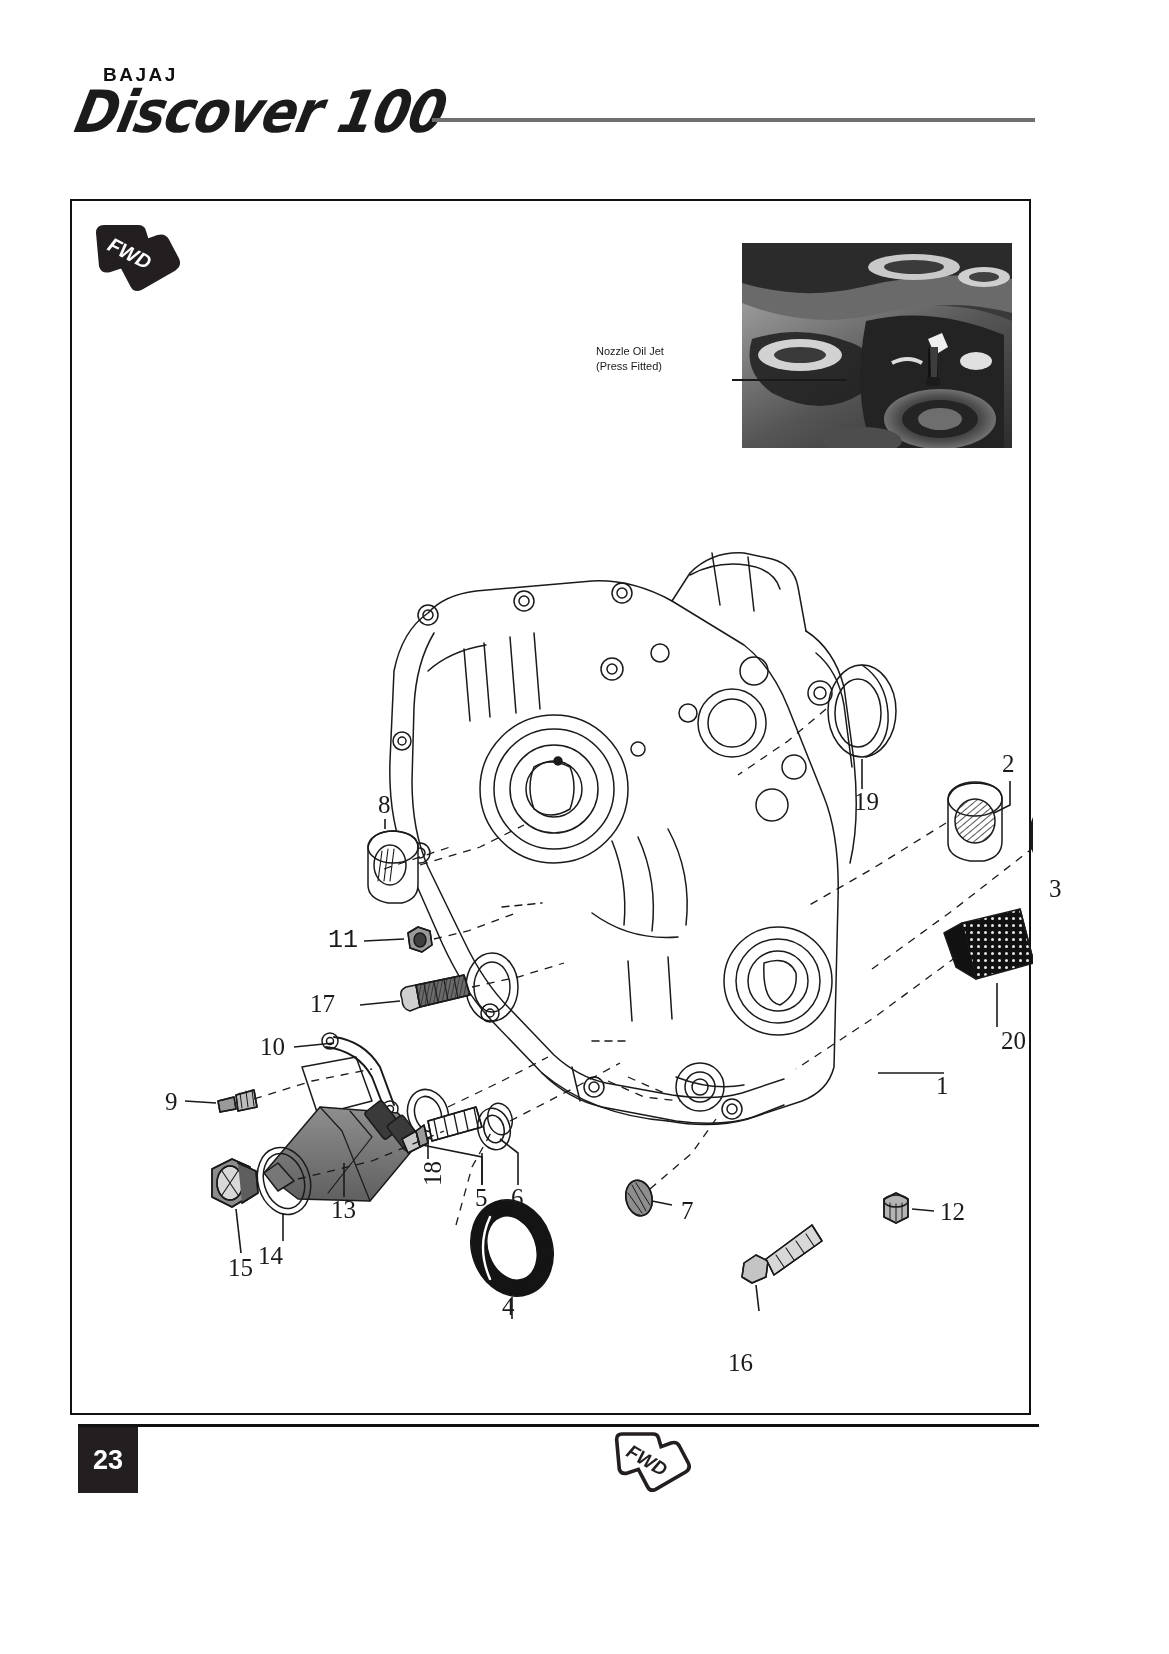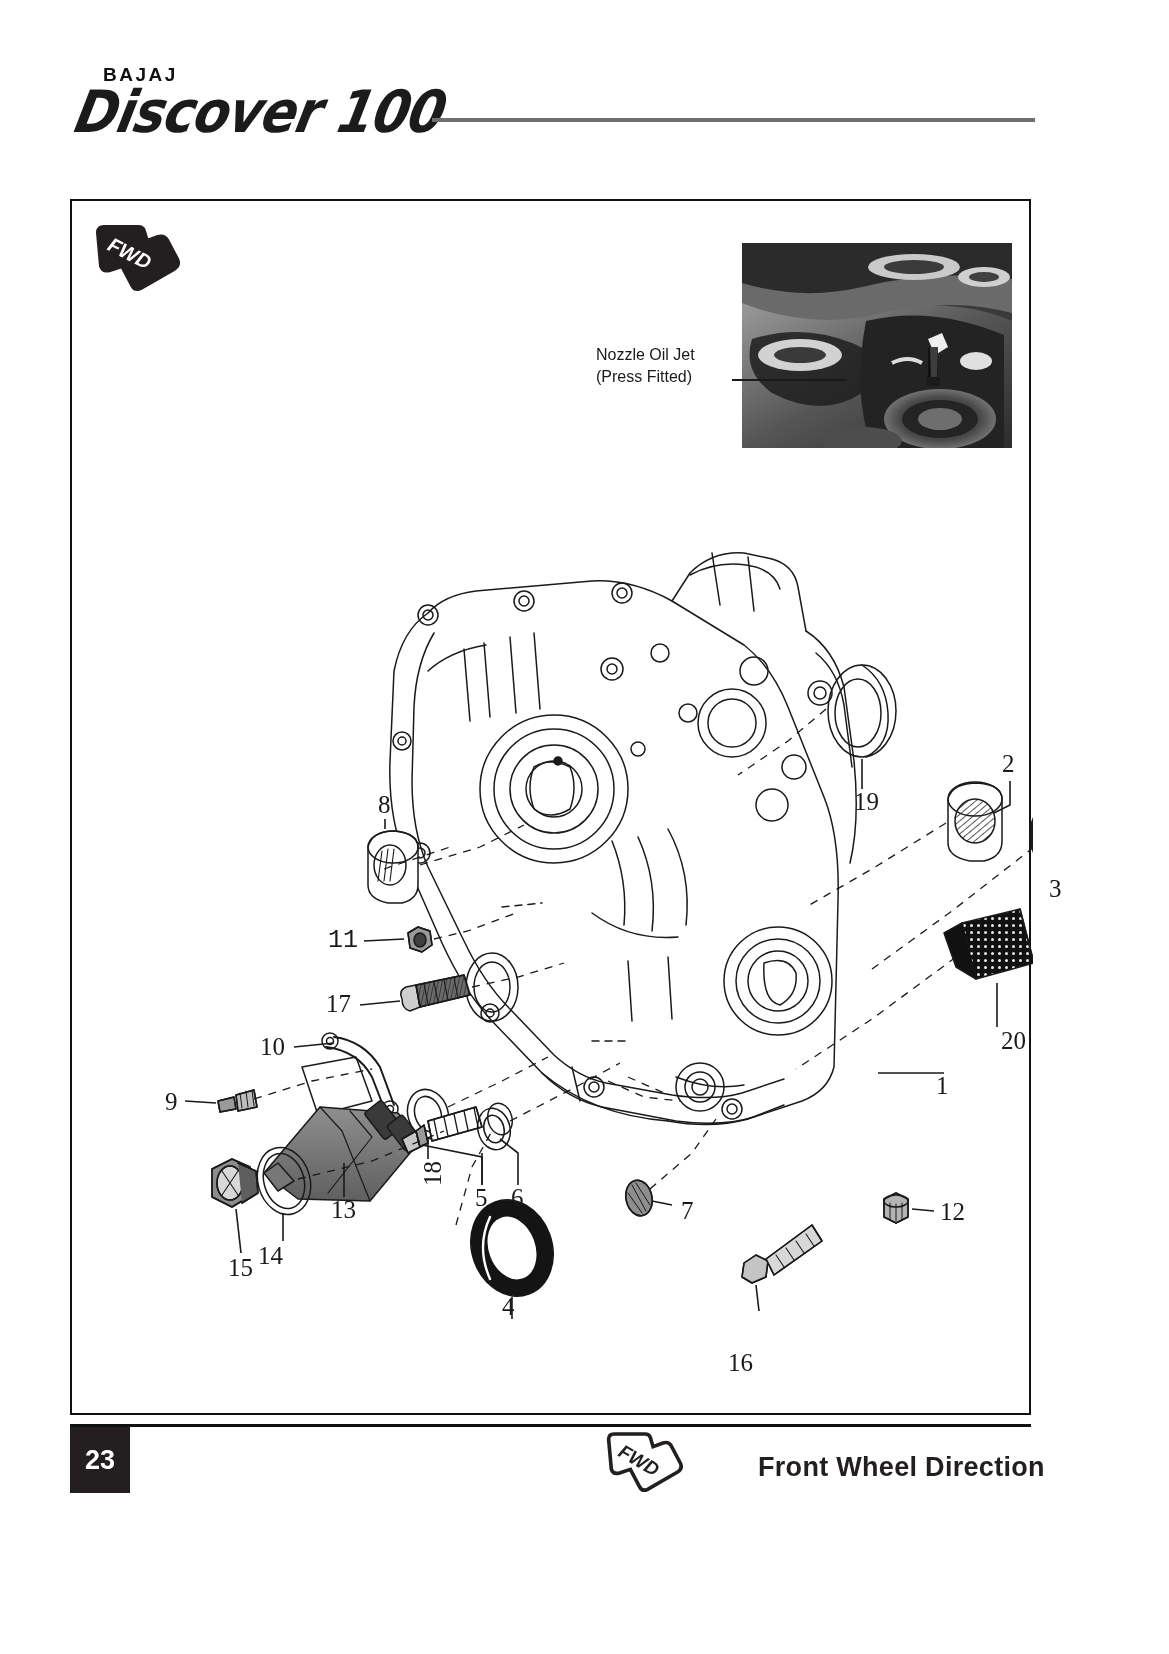--- a/index.html
+++ b/index.html
@@ -75,21 +75,21 @@
     overflow: hidden;
     background: #6e6e6e;
   }
   #photo-inset svg { display: block; }
 
   
   #photo-callout {
     position: absolute;
     left: 524px; top: 143px;
     width: 140px;
-    font-size: 16px;
+    font-size: 11px;
     line-height: 1.35;
     text-align: left;
     color: #1a1a1a;
   }
   #photo-callout-leader {
     position: absolute;
     left: 660px; top: 178px;
     width: 115px; height: 1.6px;
     background: #1a1a1a;
   }
@@ -112,21 +112,21 @@
     line-height: 1;
   }
   .callout-num.rot {
     transform: rotate(-90deg);
     transform-origin: center center;
   }
 
   
   #footer {
     position: absolute;
-    left: 0; top: 1424px;
+    left: 8px; top: 1424px;
     width: 1138px; height: 120px;
   }
   #footer-rule {
     position: absolute;
     left: 70px; top: 0;
     width: 961px; height: 3px;
     background: #111;
   }
   #page-number-box {
     position: absolute;
@@ -539,21 +539,21 @@
   <div class="callout-num" style="left:609px;  top:997px;">7</div>
   <div class="callout-num" style="left:306px;  top:591px;">8</div>
   <div class="callout-num" style="left:93px;   top:888px;">9</div>
   <div class="callout-num" style="left:188px;  top:833px;">10</div>
   <div class="callout-num" style="left:256px;  top:727px;font-family:Liberation Mono, monospace;">11</div>
   <div class="callout-num" style="left:868px;  top:998px;">12</div>
   <div class="callout-num" style="left:259px;  top:996px;">13</div>
   <div class="callout-num" style="left:186px;  top:1042px;">14</div>
   <div class="callout-num" style="left:156px;  top:1054px;">15</div>
   <div class="callout-num" style="left:656px;  top:1111px;margin-top:38px;">16</div>
-  <div class="callout-num" style="left:254px;  top:790px;">17</div>
+  <div class="callout-num" style="left:238px;  top:790px;">17</div>
   <div class="callout-num rot" style="left:348px; top:960px;">18</div>
   <div class="callout-num" style="left:782px;  top:588px;">19</div>
   <div class="callout-num" style="left:929px;  top:827px;">20</div>
 </div>
 
 <div id="footer">
   <div id="footer-rule"></div>
 
   <div id="page-number-box">
     <div id="page-number">23</div>
@@ -562,14 +562,13 @@
   <div class="fwd-emblem" id="fwd-emblem-footer">
     <svg viewBox="0 0 86 72" width="78" height="66">
       <path d="M4 10 Q4 4 10 4 L44 4 Q49 4 50 8 L53 18 L64 14 Q70 12 73 17 L83 36
                Q86 42 80 46 L47 65 Q41 68 38 62 L28 43 L16 47 Q9 49 7 43 Z" fill="#ffffff" stroke="#231f20" stroke-width="4"></path>
       <g transform="rotate(30 44 36)" fill="#231f20" font-family="Liberation Sans, sans-serif" font-size="21" font-weight="bold" font-style="italic">
         <text x="13" y="44">FWD</text>
       </g>
     </svg>
   </div>
 
-  <div id="footer-direction-label">Front Wheel  Direction</div>
 </div>
 
 </body></html>

